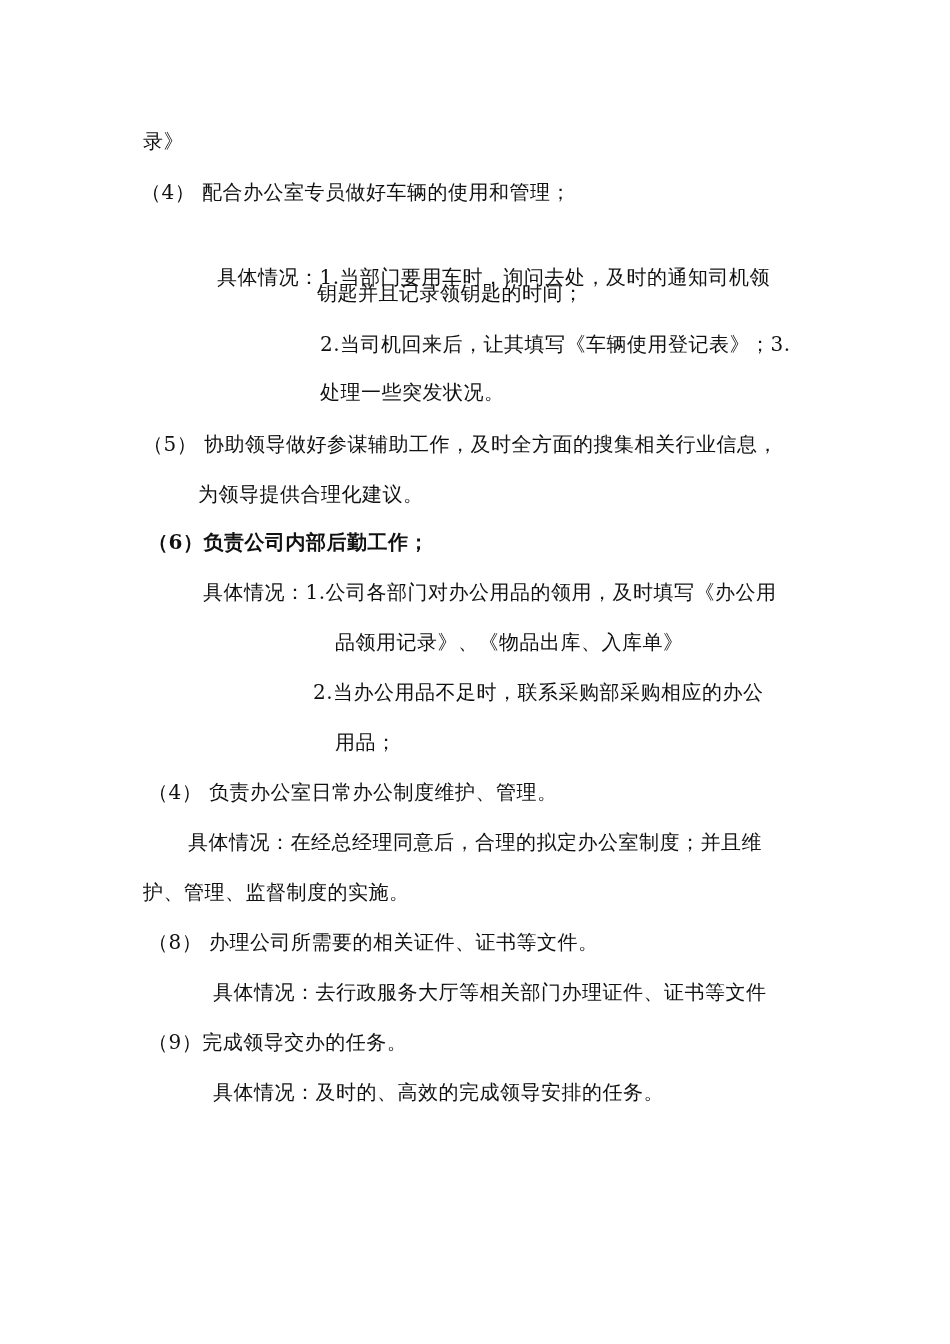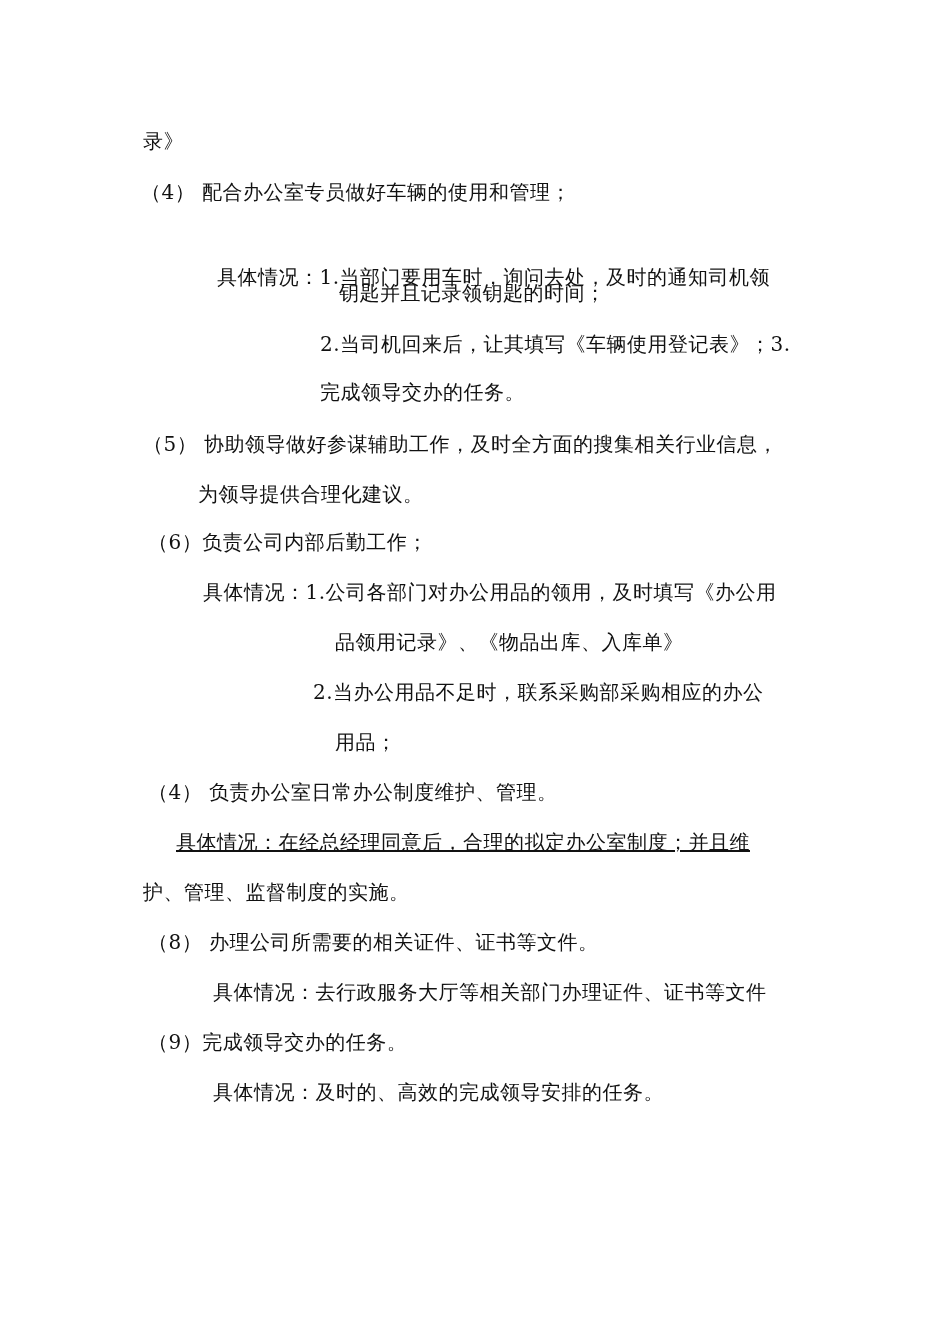--- a/index.html
+++ b/index.html
@@ -7,30 +7,30 @@
       font-family: "DejaVu Serif", "Liberation Serif", serif; color: #111111; }
     .line { position: absolute; font-size: 20px; line-height: 24px; white-space: nowrap; letter-spacing: 0.5px; }
   </style>
 </head>
 <body>
 
 <div id="page">
     <div class="line" style="left: 143px; top: 129px;">录》</div>
     <div class="line" style="left: 141px; top: 180px;">（4）  配合办公室专员做好车辆的使用和管理；</div>
     <div class="line" style="left: 217px; top: 233px; margin-top: 32px;">具体情况：1.当部门要用车时，询问去处，及时的通知司机领</div>
-    <div class="line" style="left: 339px; top: 281px;">钥匙并且记录领钥匙的时间；</div>
+    <div class="line" style="left: 317px; top: 281px;">钥匙并且记录领钥匙的时间；</div>
     <div class="line" style="left: 320px; top: 332px;">2.当司机回来后，让其填写《车辆使用登记表》；3.</div>
-    <div class="line" style="left: 320px; top: 380px;">完成领导交办的任务。</div>
+    <div class="line" style="left: 320px; top: 380px;">处理一些突发状况。</div>
     <div class="line" style="left: 143px; top: 432px;">（5） 协助领导做好参谋辅助工作，及时全方面的搜集相关行业信息，</div>
     <div class="line" style="left: 198px; top: 482px;">为领导提供合理化建议。</div>
-    <div class="line" style="left: 148px; top: 530px;">（6）负责公司内部后勤工作；</div>
+    <div class="line" style="left: 148px; top: 530px; font-weight: bold;">（6）负责公司内部后勤工作；</div>
     <div class="line" style="left: 203px; top: 580px;">具体情况：1.公司各部门对办公用品的领用，及时填写《办公用</div>
     <div class="line" style="left: 335px; top: 630px;">品领用记录》、《物品出库、入库单》</div>
     <div class="line" style="left: 313px; top: 680px;">2.当办公用品不足时，联系采购部采购相应的办公</div>
     <div class="line" style="left: 335px; top: 730px;">用品；</div>
     <div class="line" style="left: 148px; top: 780px;">（4）  负责办公室日常办公制度维护、管理。</div>
-    <div class="line" style="left: 176px; top: 830px; text-decoration: underline;">具体情况：在经总经理同意后，合理的拟定办公室制度；并且维</div>
+    <div class="line" style="left: 188px; top: 830px;">具体情况：在经总经理同意后，合理的拟定办公室制度；并且维</div>
     <div class="line" style="left: 143px; top: 880px;">护、管理、监督制度的实施。</div>
     <div class="line" style="left: 148px; top: 930px;">（8）  办理公司所需要的相关证件、证书等文件。</div>
     <div class="line" style="left: 213px; top: 980px;">具体情况：去行政服务大厅等相关部门办理证件、证书等文件</div>
     <div class="line" style="left: 148px; top: 1030px;">（9）完成领导交办的任务。</div>
     <div class="line" style="left: 213px; top: 1080px;">具体情况：及时的、高效的完成领导安排的任务。</div>
   </div>
 
 </body></html>

